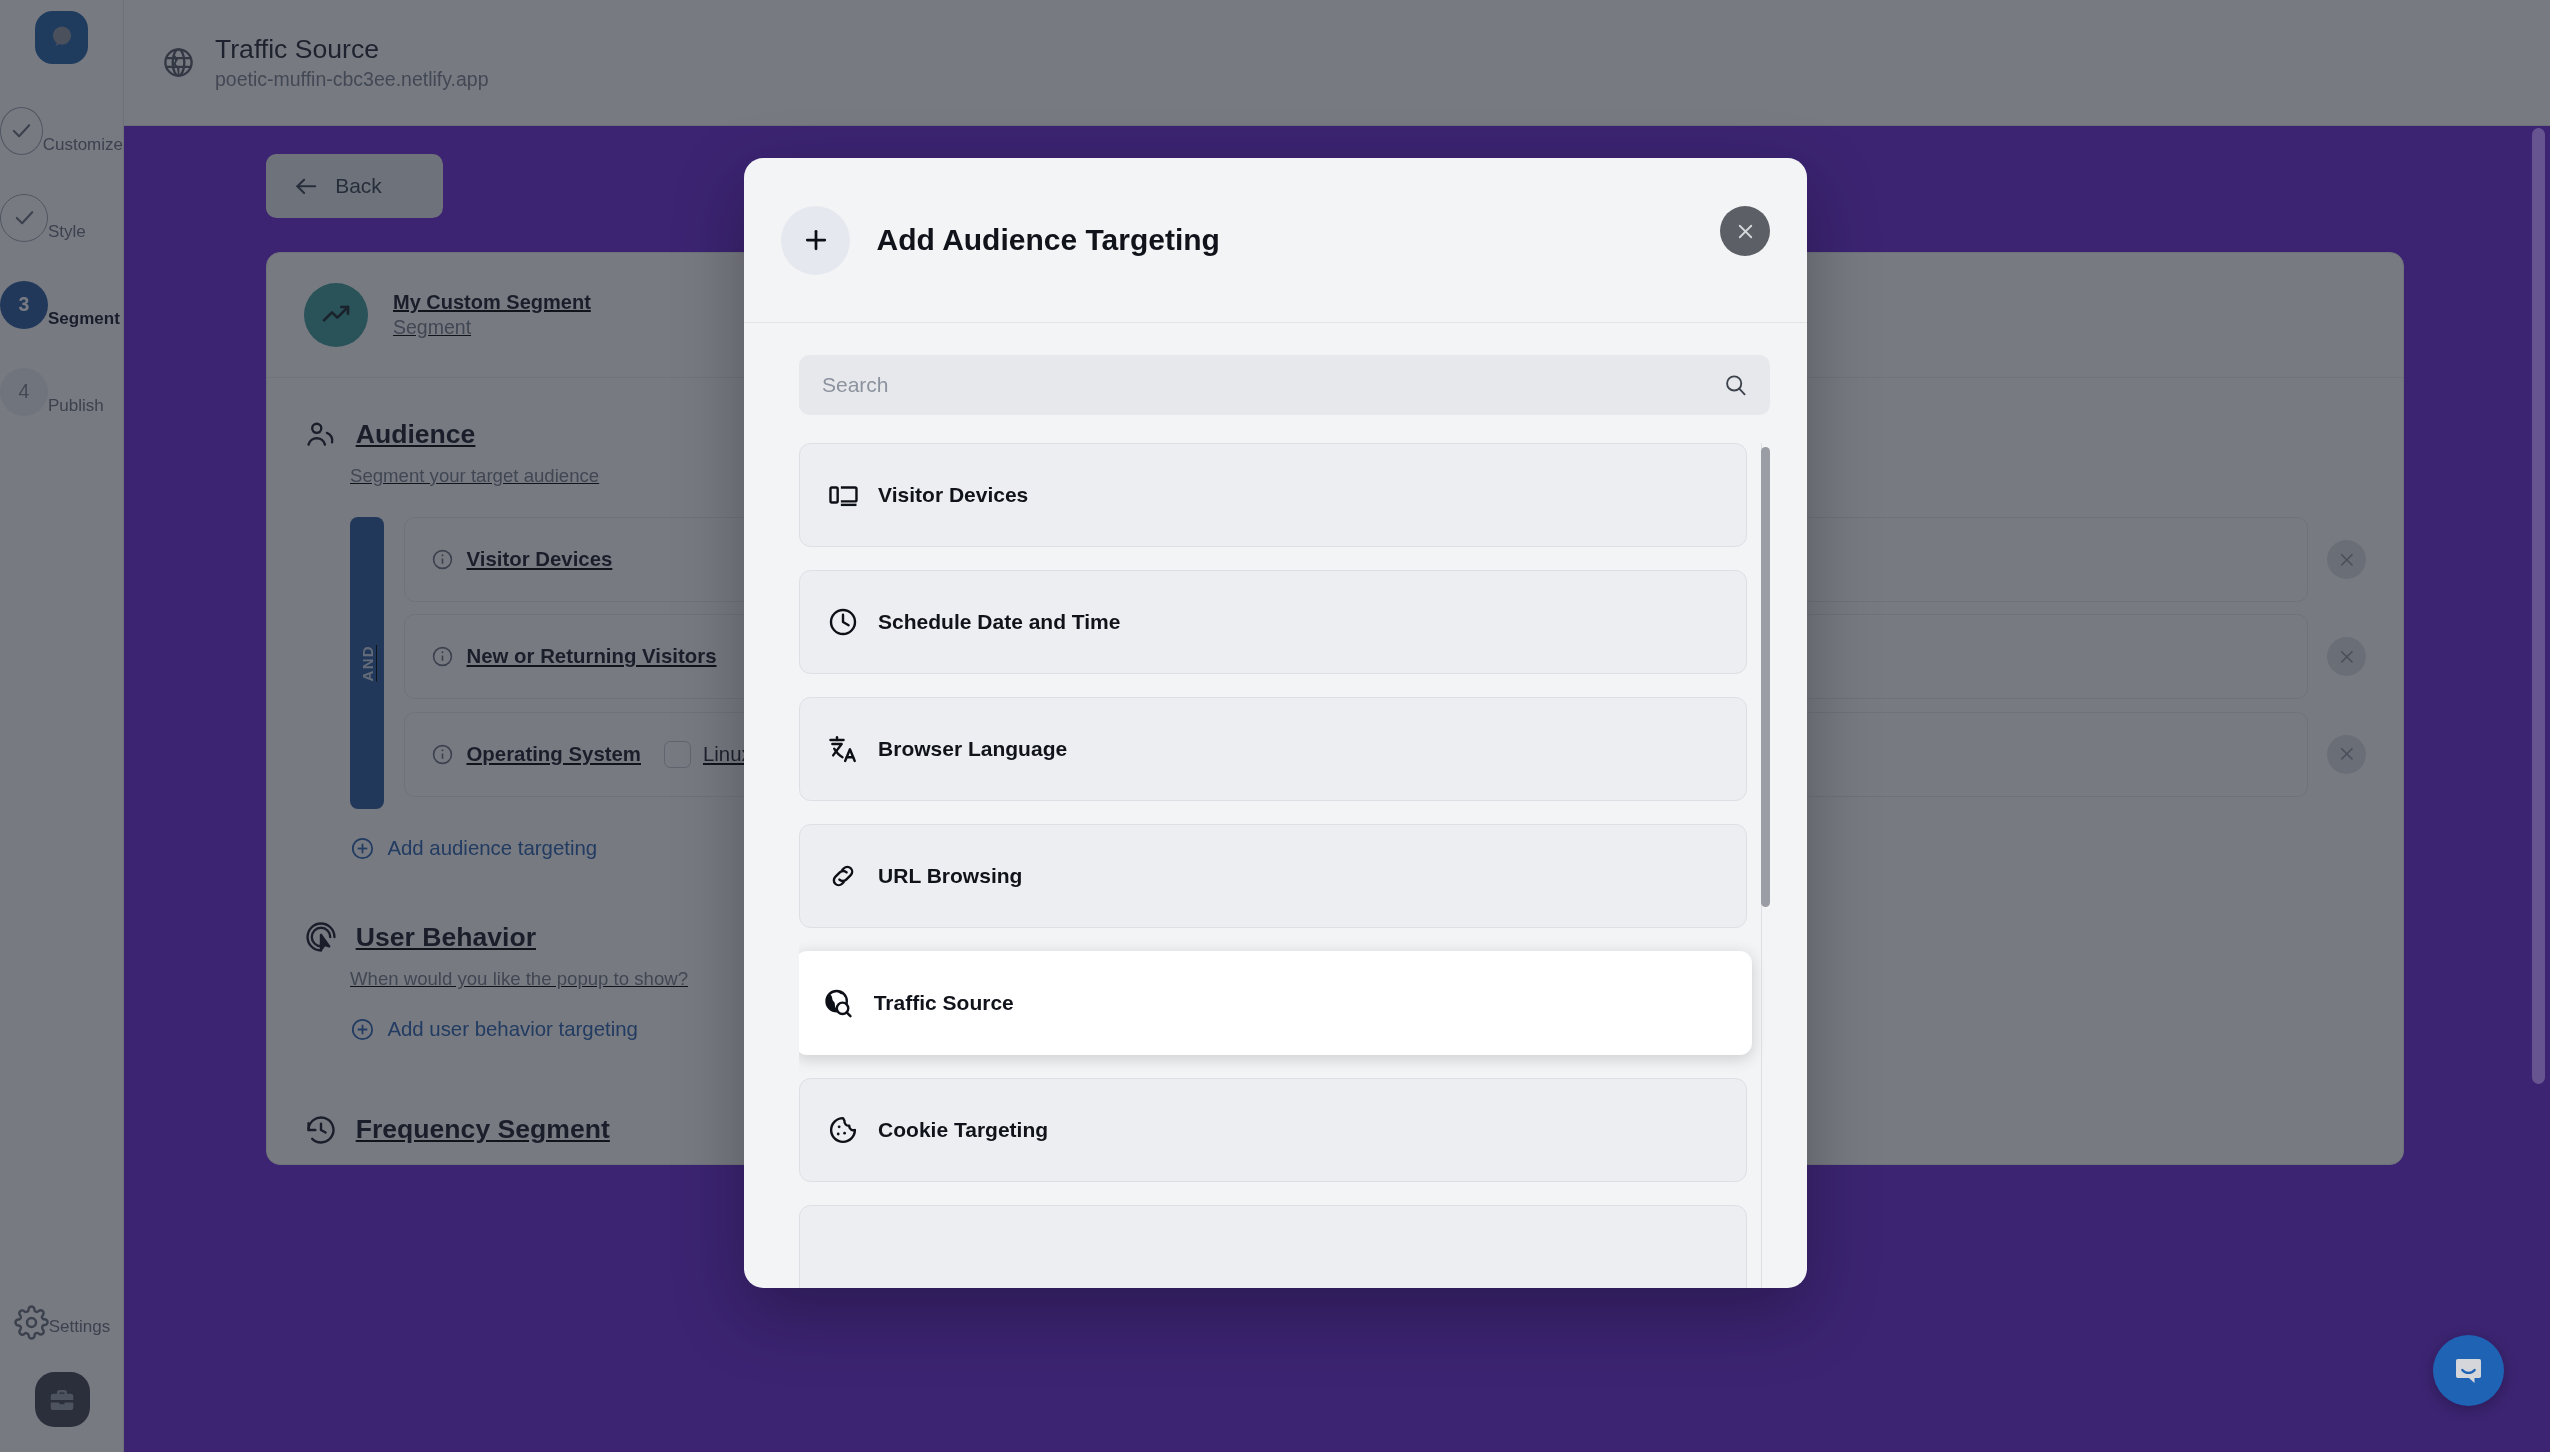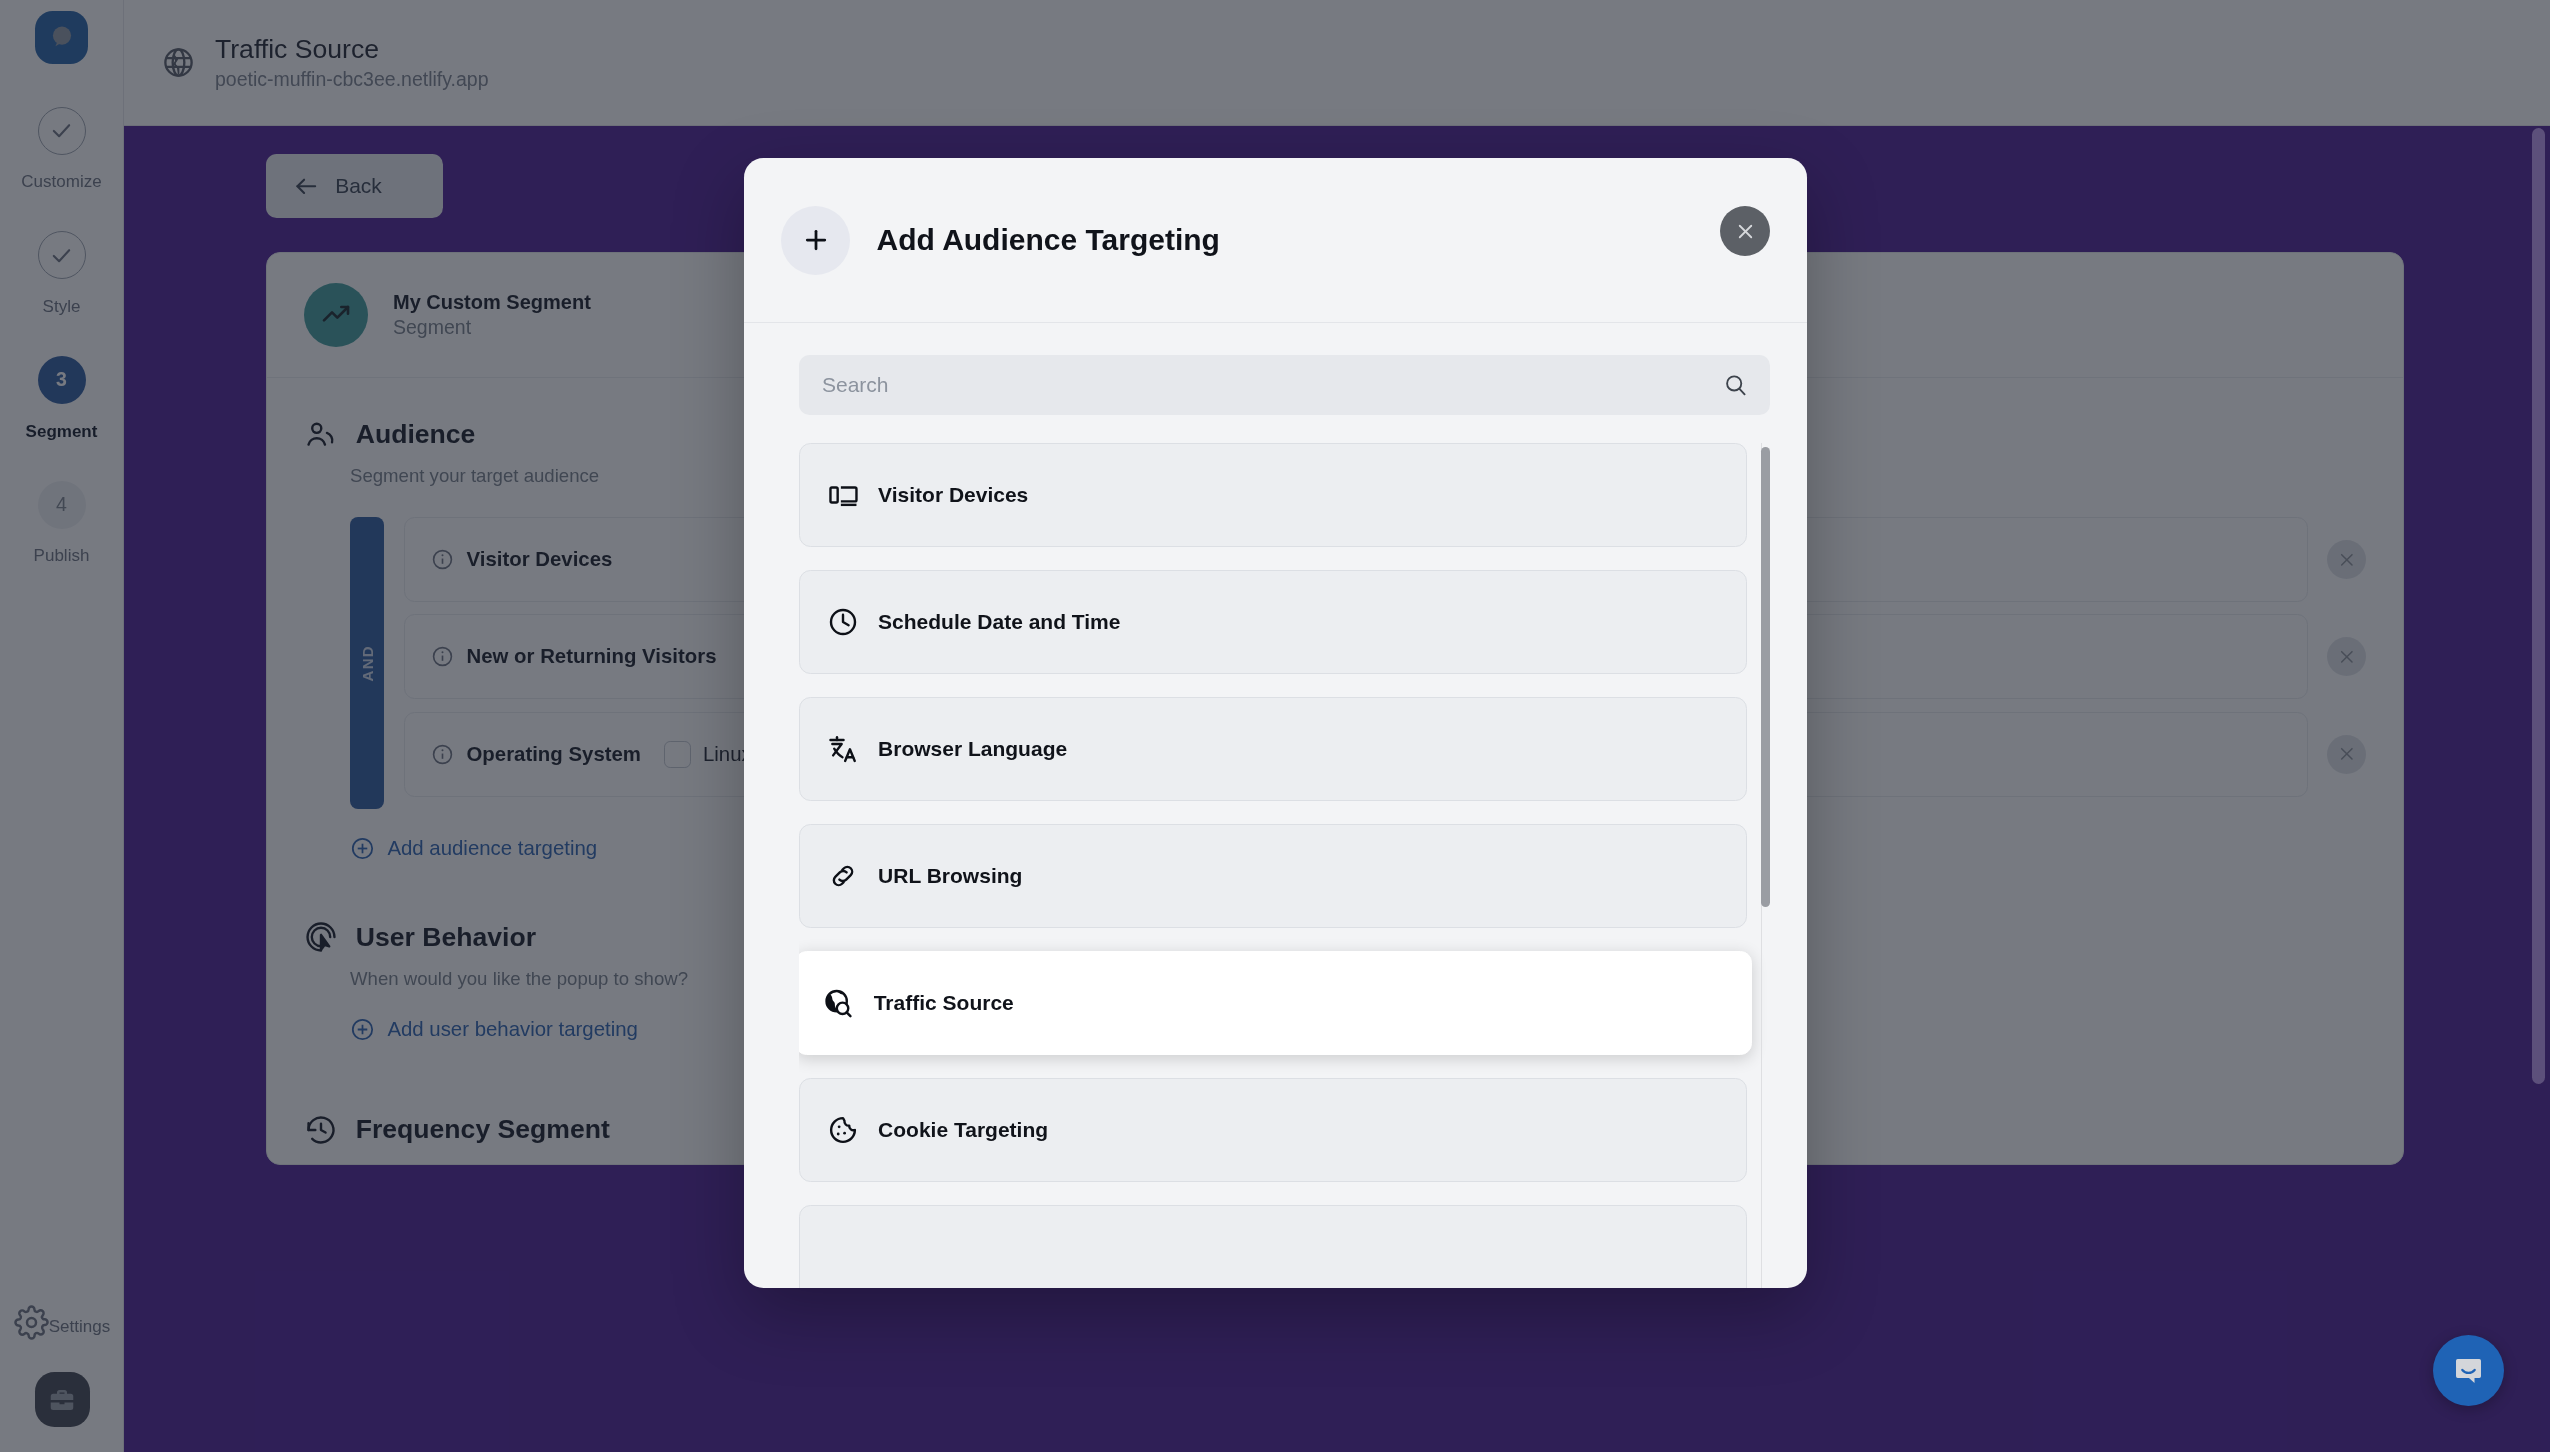--- a/index.html
+++ b/index.html
@@ -27,21 +27,21 @@
   .rail-logo {
     width: 53px; height: 53px; margin-top: 10.6px;
     border-radius: 17.7px;
     background: #2563a8;
     display: flex; align-items: center; justify-content: center;
   }
   .rail-logo svg { display:block; }
   .rail-steps { margin-top: 43px; width: 100%; }
   .step {
     width: 100%; margin-bottom: 39px;
-    display: flex; flex-direction: column; align-items: center; gap: 8px;
+    display: flex; flex-direction: row; align-items: flex-end;
   }
   .step-circle {
     width: 48px; height: 48px; border-radius: 50%;
     display: flex; align-items: center; justify-content: center;
     font-size: 19.5px; font-weight: 500;
   }
   .step-circle.done { border: 1.4px solid #9ca3af; color:#6b7280; background: transparent; }
   .step-circle.active { background: #2c5a9e; color: #fff; font-weight: 600; }
   .step-circle.idle { background: #eef0f3; color: #7b828c; }
   .step-label { margin-top: 9.7px; font-size: 17px; color:#6b7280; }
@@ -66,23 +66,24 @@
     border-bottom: 0.9px solid #e5e7eb;
     display: flex; align-items: center; padding-left: 34px;
   }
   .globe-wrap { width: 41px; height: 41px; margin-right: 16px; display:flex; align-items:center; justify-content:center; }
   .topbar-title { font-size: 26.6px; font-weight: 400; color: #1f2430; line-height: 1.18; }
   .topbar-sub { font-size: 19.5px; color: #7c838f; margin-top: 3.5px; }
 
   
   .main {
     position: absolute; left: 124px; top: 126px; right: 0; bottom: 0;
-    background: #4c1d95;
+    background: #6d28d9;
     padding: 28px 4px 0 0;
     overflow: hidden;
+    text-decoration: underline;
   }
   .back-btn {
     margin-left: 142px;
     width: 177px; height: 64px;
     background: #e9ebef; border: none; border-radius: 10.6px;
     display: inline-flex; align-items: center; gap: 16px;
     padding-left: 26.6px;
     font-size: 21px; color: #374151; font-weight: 400;
     cursor: pointer;
   }

